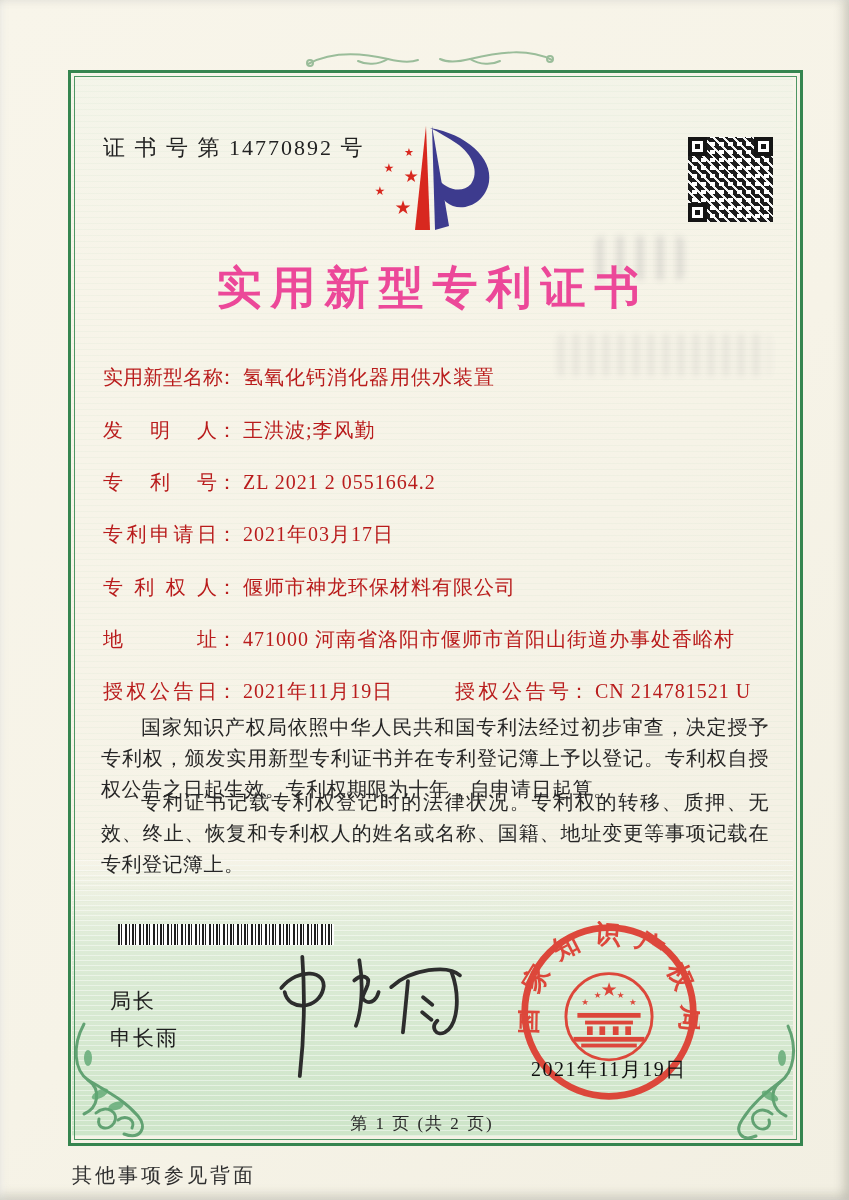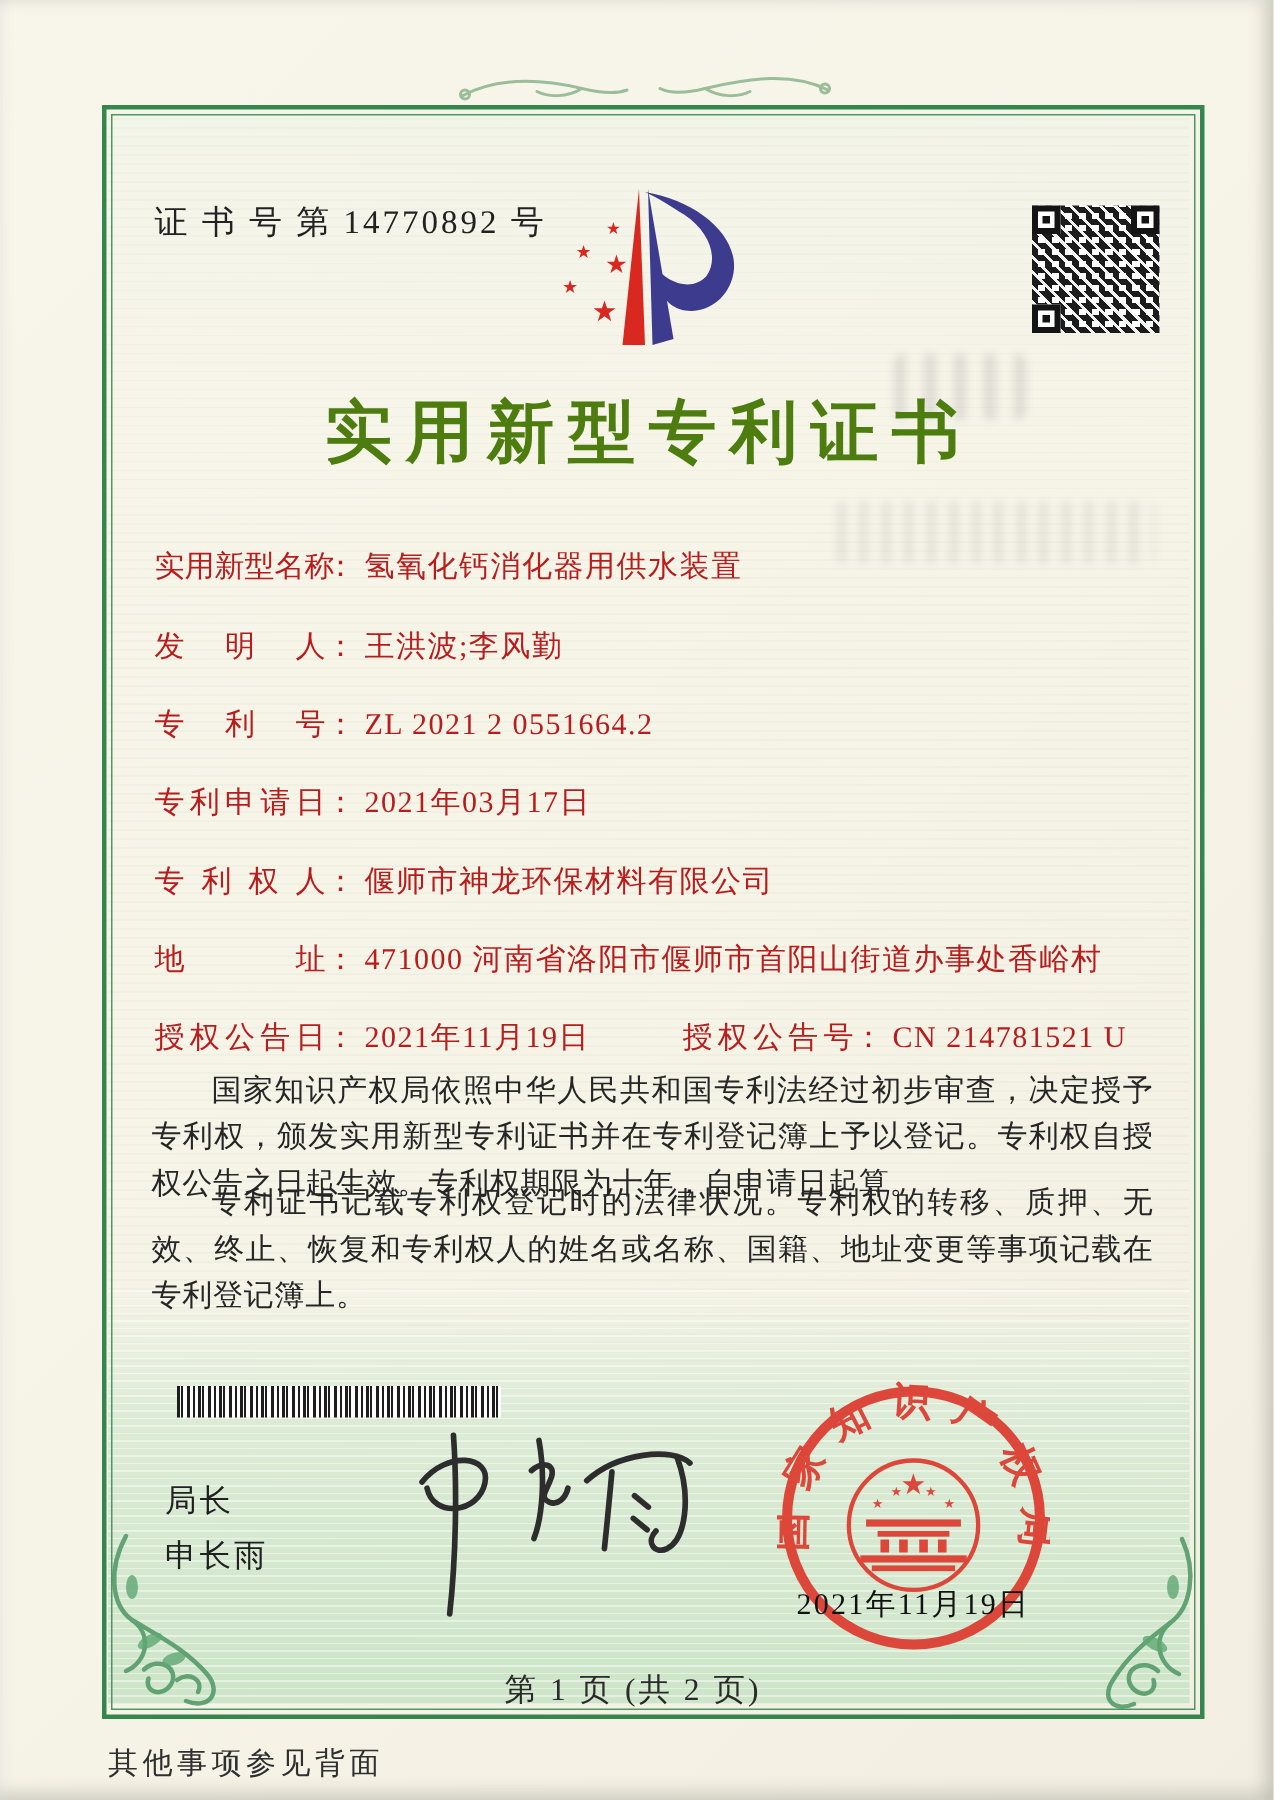--- a/index.html
+++ b/index.html
@@ -24,40 +24,40 @@
   .green-band{position:absolute;left:72px;top:858px;width:721px;height:278px;
     background:
       repeating-linear-gradient(0deg, rgba(255,255,255,.45) 0 1px, rgba(0,0,0,0) 1px 5px),
       linear-gradient(180deg, rgba(213,233,209,0) 0%, rgba(213,233,209,.75) 30%, rgba(203,228,199,.95) 100%);
     z-index:0;}
   .abs{position:absolute;z-index:3;}
   
   .cert-no{left:103px;top:133px;font-size:22px;letter-spacing:2px;color:#222;}
   
   .title{left:72px;top:258px;width:721px;text-align:center;
-    font-size:45px;font-weight:700;letter-spacing:9px;color:#4d7c0f;}
+    font-size:45px;font-weight:700;letter-spacing:9px;color:#ec4899;}
   
   .field-row{left:103px;font-size:20px;white-space:nowrap;color:#b91c1c;}
   .flabel{display:inline-block;width:114px;text-align:justify;text-align-last:justify;vertical-align:bottom;}
   .colon{display:inline-block;margin-right:6px;}
   .fvalue{letter-spacing:1px;}
   .grant-pair2{position:absolute;left:352px;top:0;white-space:nowrap;}
   
   .para{left:101px;width:668px;font-size:20px;line-height:31px;text-indent:2em;
     color:#262626;text-align:justify;letter-spacing:.5px;}
   
   .barcode{left:118px;top:924px;width:216px;height:21px;
     background:repeating-linear-gradient(90deg,#1d1d1d 0 2px,#fdfdfd 2px 3px,#1d1d1d 3px 4px,#fdfdfd 4px 7px,#1d1d1d 7px 9px,#fdfdfd 9px 11px,#1d1d1d 11px 12px,#fdfdfd 12px 14px);}
   
   .officer{left:110px;top:984px;font-family:Liberation Mono, monospace;
     font-size:21px;color:#202020;line-height:37px;letter-spacing:2px;}
   
   .seal-date{left:531px;top:1056px;font-size:20px;letter-spacing:1.5px;color:#111;z-index:5;}
   
-  .page-no{left:72px;top:1112px;width:700px;text-align:center;font-size:21px;letter-spacing:2px;color:#2a2a2a;}
+  .page-no{left:72px;top:1112px;width:700px;text-align:center;font-size:17px;letter-spacing:2px;color:#2a2a2a;}
   .back-note{left:72px;top:1162px;width:700px;text-align:left;font-size:20px;letter-spacing:3px;color:#2f2f2f;}
   
   .qr{left:688px;top:137px;width:85px;height:85px;background-color:#fff;
     background-image:
       repeating-linear-gradient(45deg, rgba(255,255,255,.95) 0 2px, rgba(255,255,255,0) 2px 7px),
       repeating-linear-gradient(0deg,#1c1c1c 0 4px,transparent 4px 8px),
       repeating-linear-gradient(90deg,#1c1c1c 0 4px,#fff 4px 9px);}
   .finder{position:absolute;width:19px;height:19px;border:4px solid #141414;background:#fff;box-sizing:border-box;}
   .finder::after{content:"";position:absolute;left:3px;top:3px;width:5px;height:5px;background:#141414;}
   .f-tl{left:0;top:0;} .f-tr{right:0;top:0;} .f-bl{left:0;bottom:0;}

